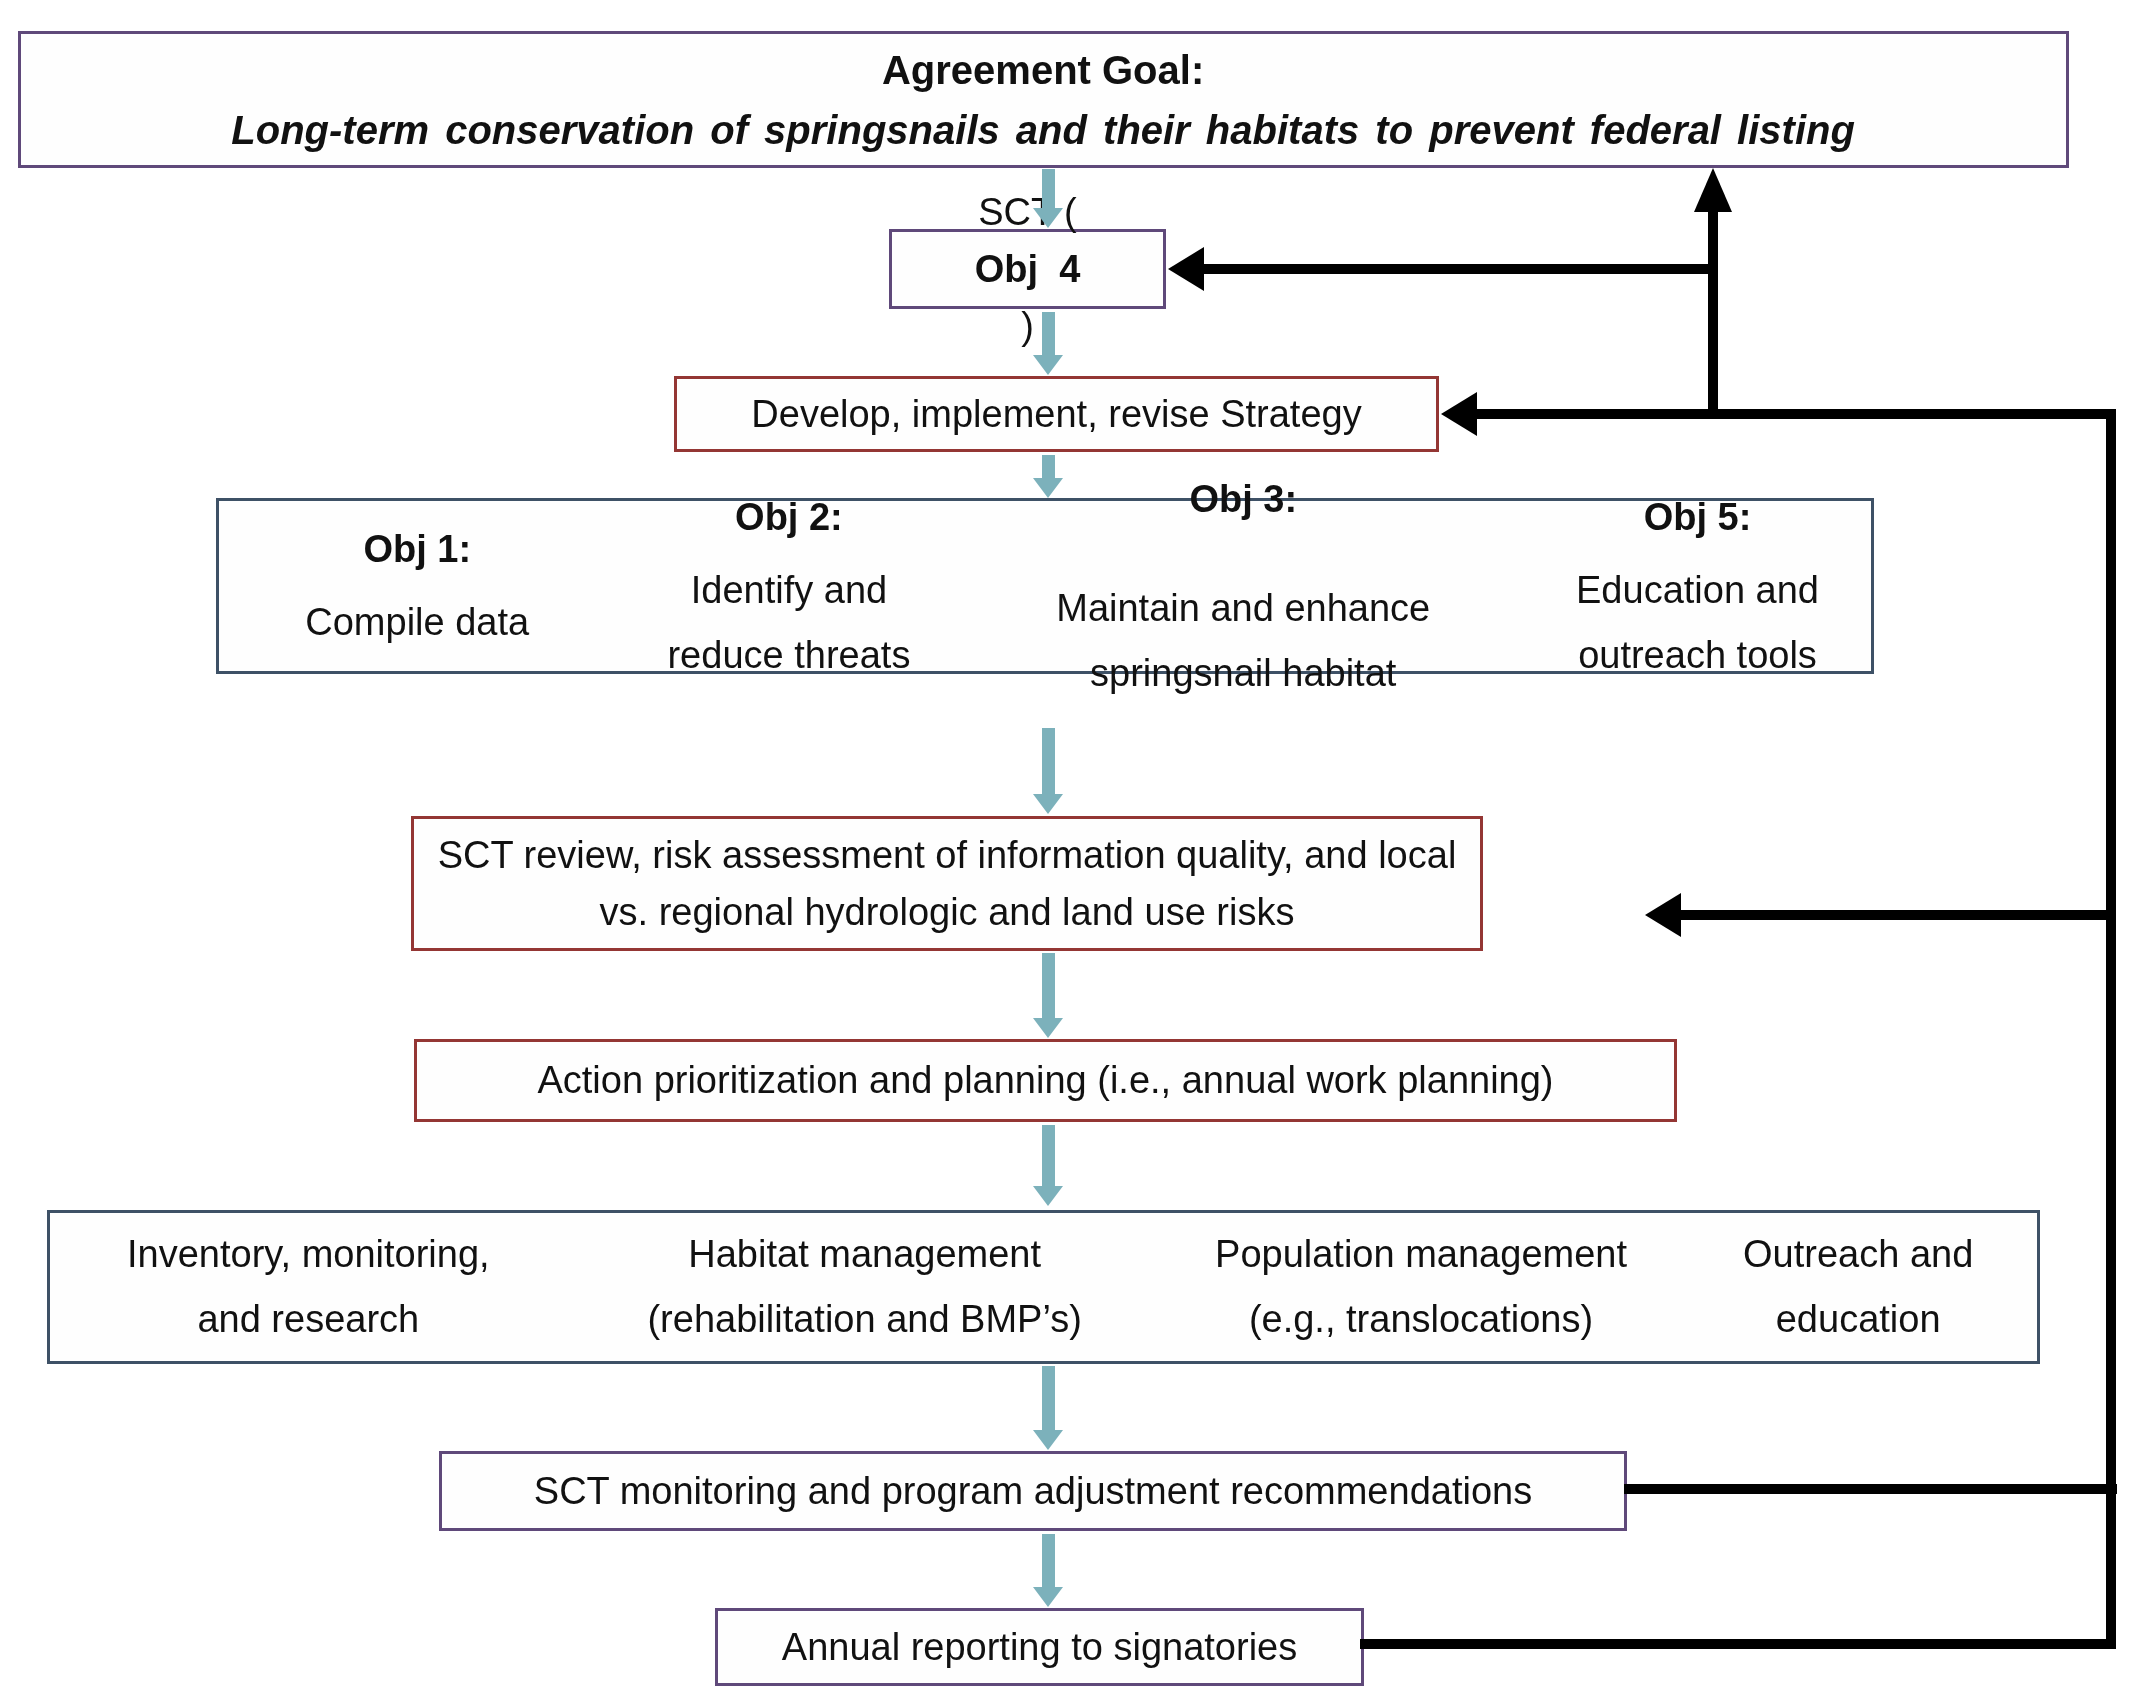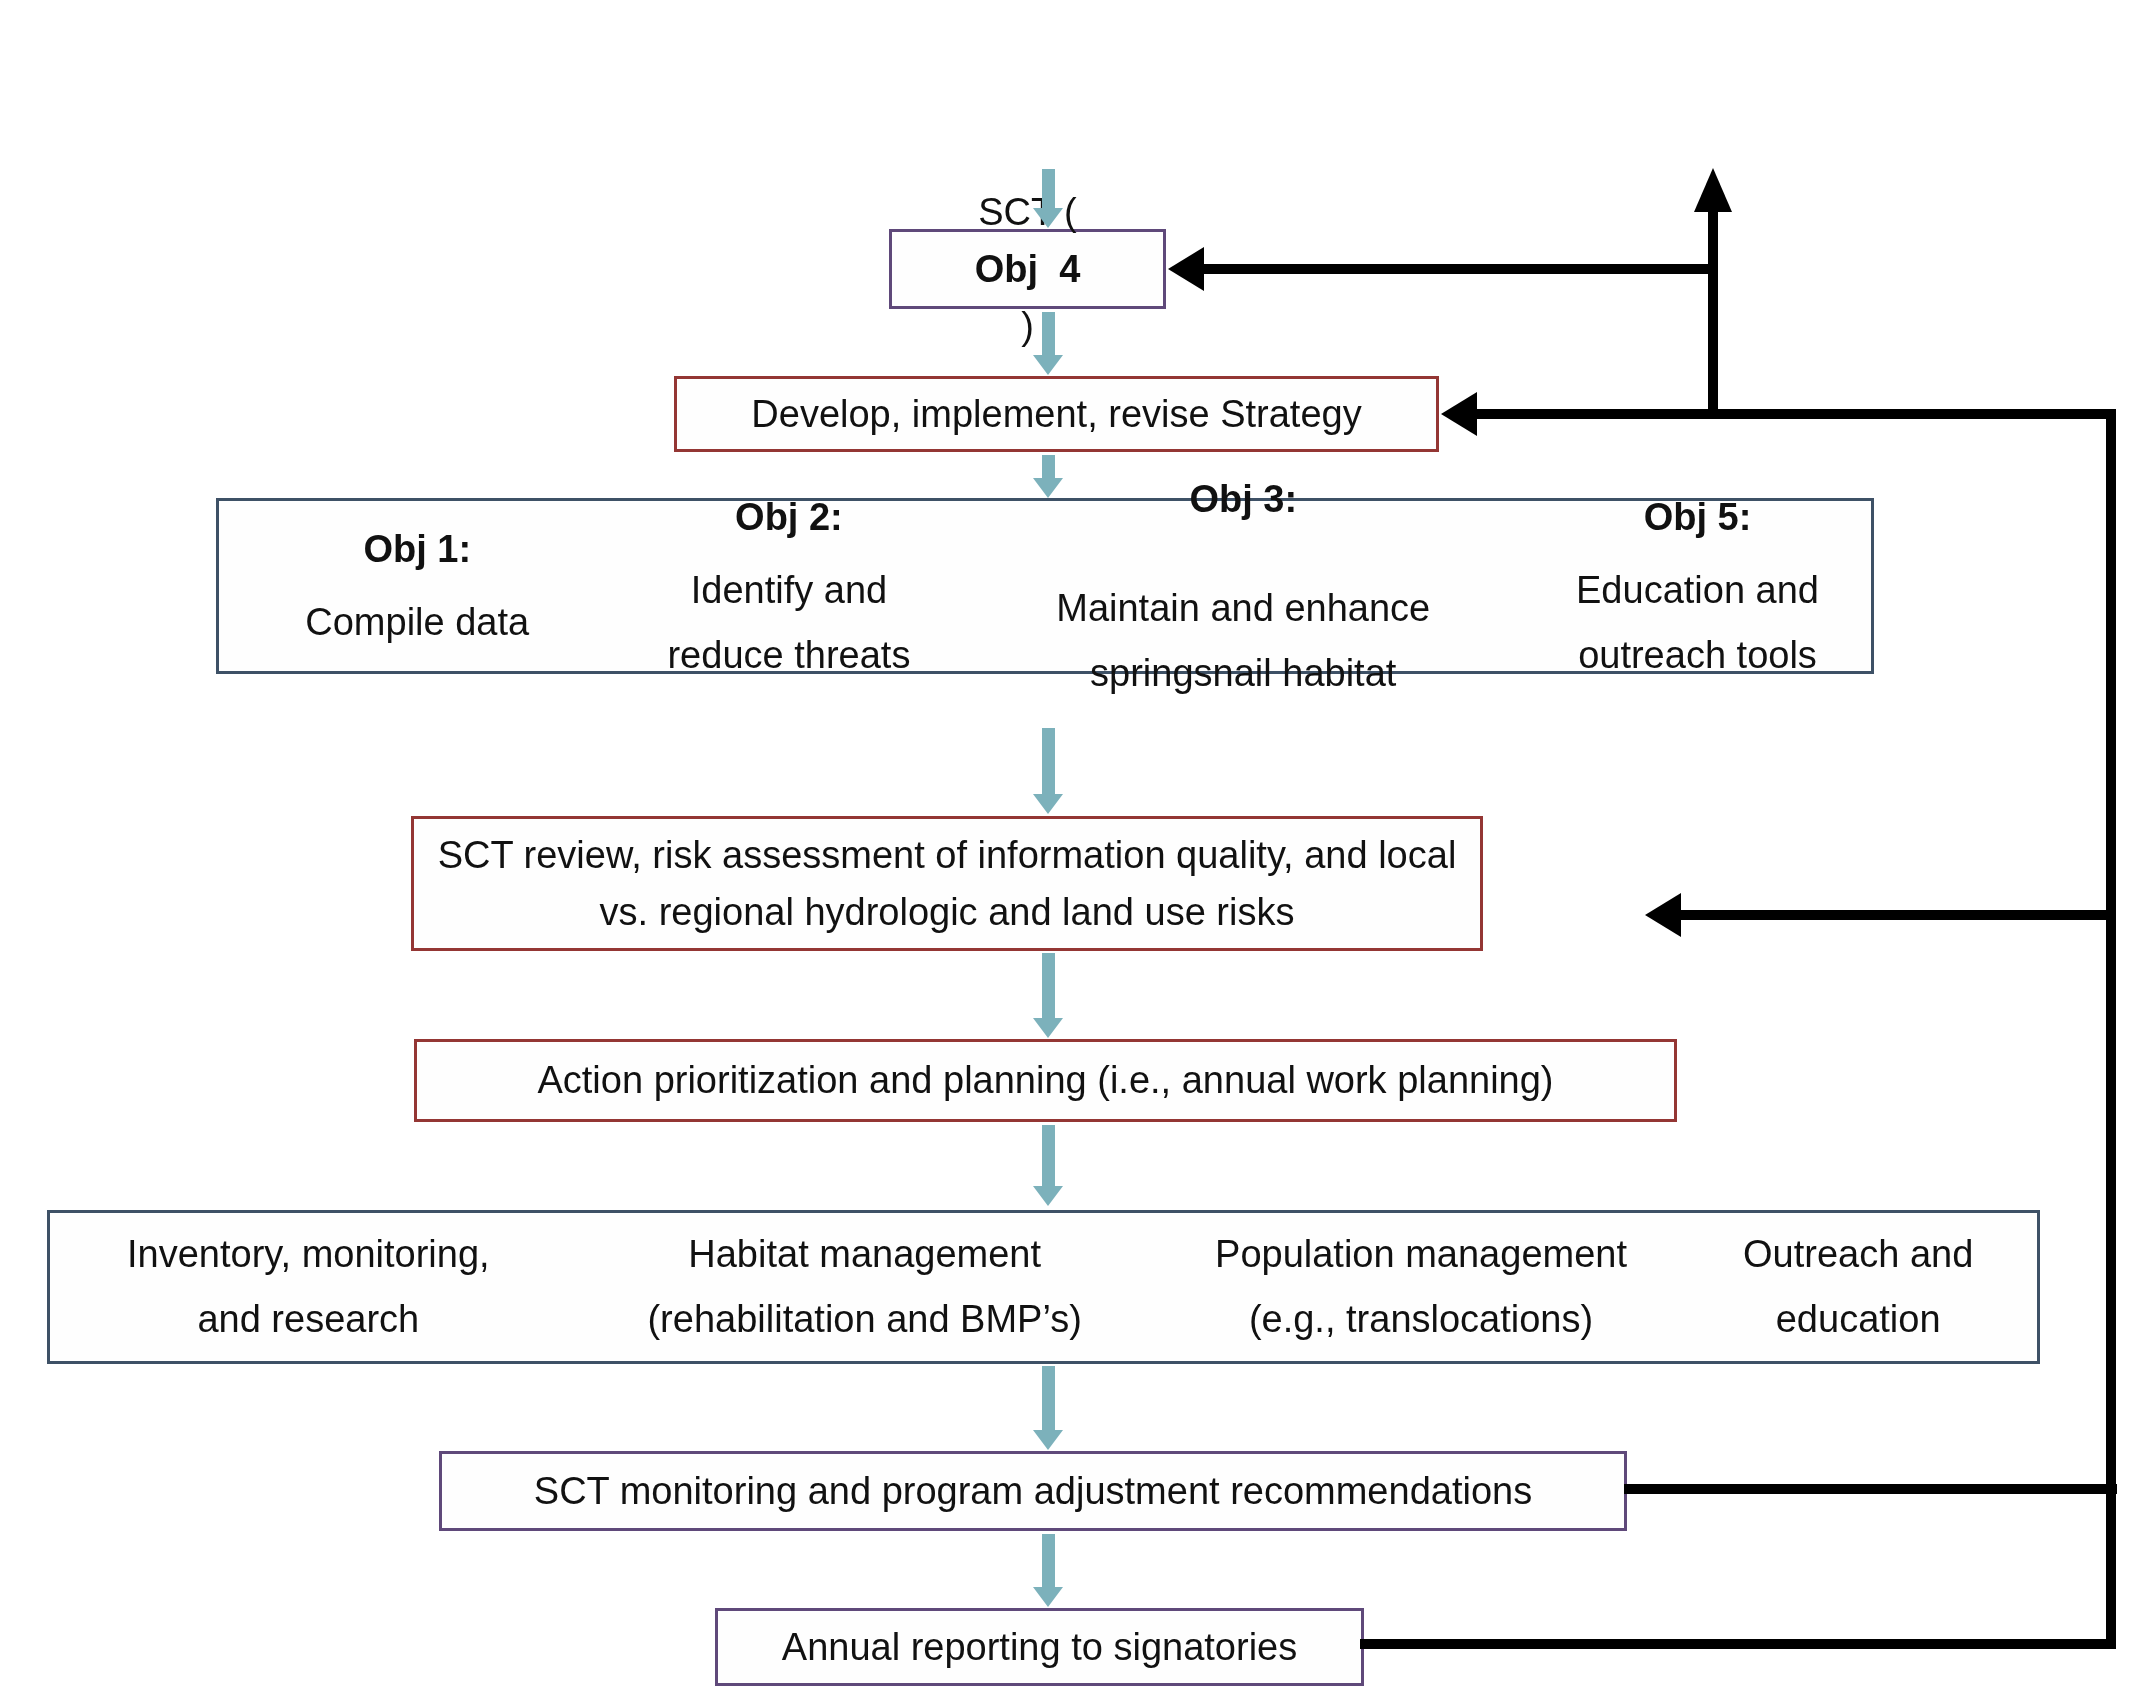--- a/index.html
+++ b/index.html
@@ -31,20 +31,24 @@
            border-right:19px solid transparent;border-bottom:44px solid #000;}
   
   .goal-title{font-weight:bold;font-size:40px;line-height:1.5;}
   .goal-sub{font-weight:bold;font-style:italic;font-size:40px;line-height:1.5;word-spacing:5px;}
 </style>
 </head>
 <body>
 
 <div id="canvas">
 
+  <div class="box b-purple" style="left:17.6px;top:31px;width:2051px;height:137px;">
+    <div class="goal-title">Agreement Goal:</div>
+    <div class="goal-sub">Long-term conservation of springsnails and their habitats to prevent federal listing</div>
+  </div>
 
   <div class="box b-purple" style="left:889px;top:229px;width:277px;height:80px;flex-direction:column;">
     <span class="pre">SCT (</span>
       <span class="pre bold">Obj  4</span>
       <span class="pre">)</span>
   </div>
 
   <div class="box b-red" style="left:674px;top:376px;width:765px;height:76px;">
     <div>Develop, implement, revise Strategy</div>
   </div>

